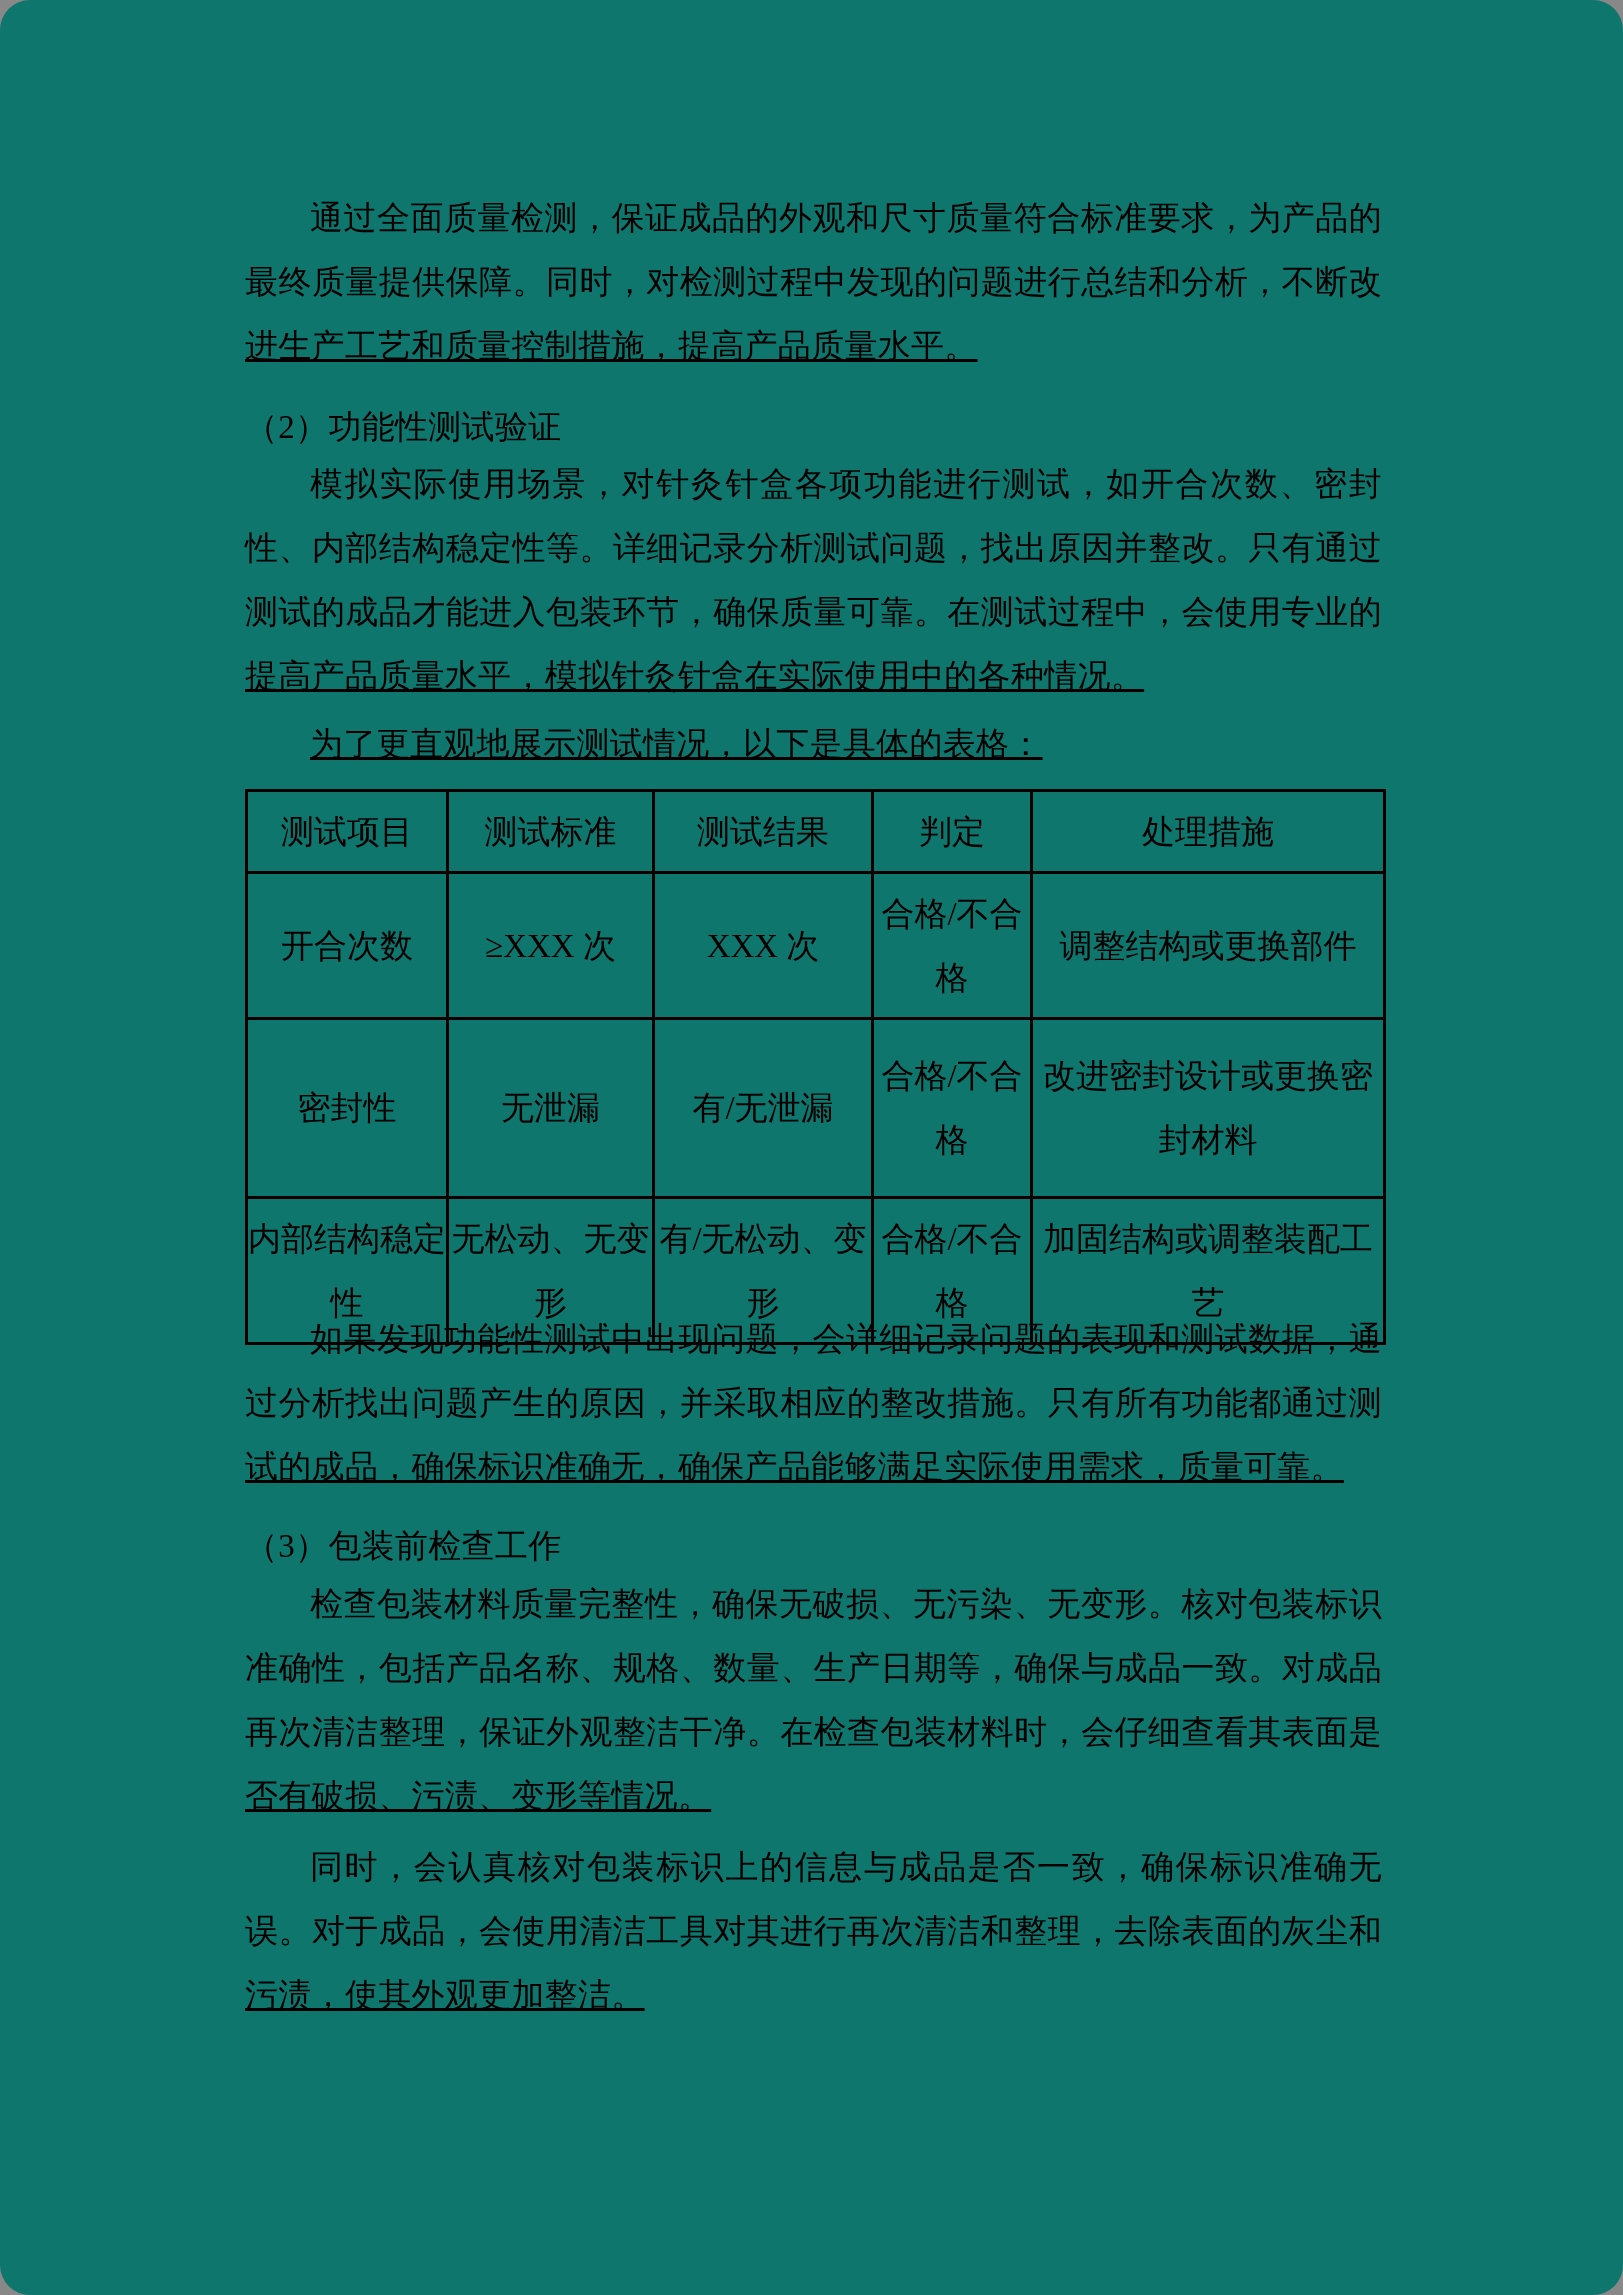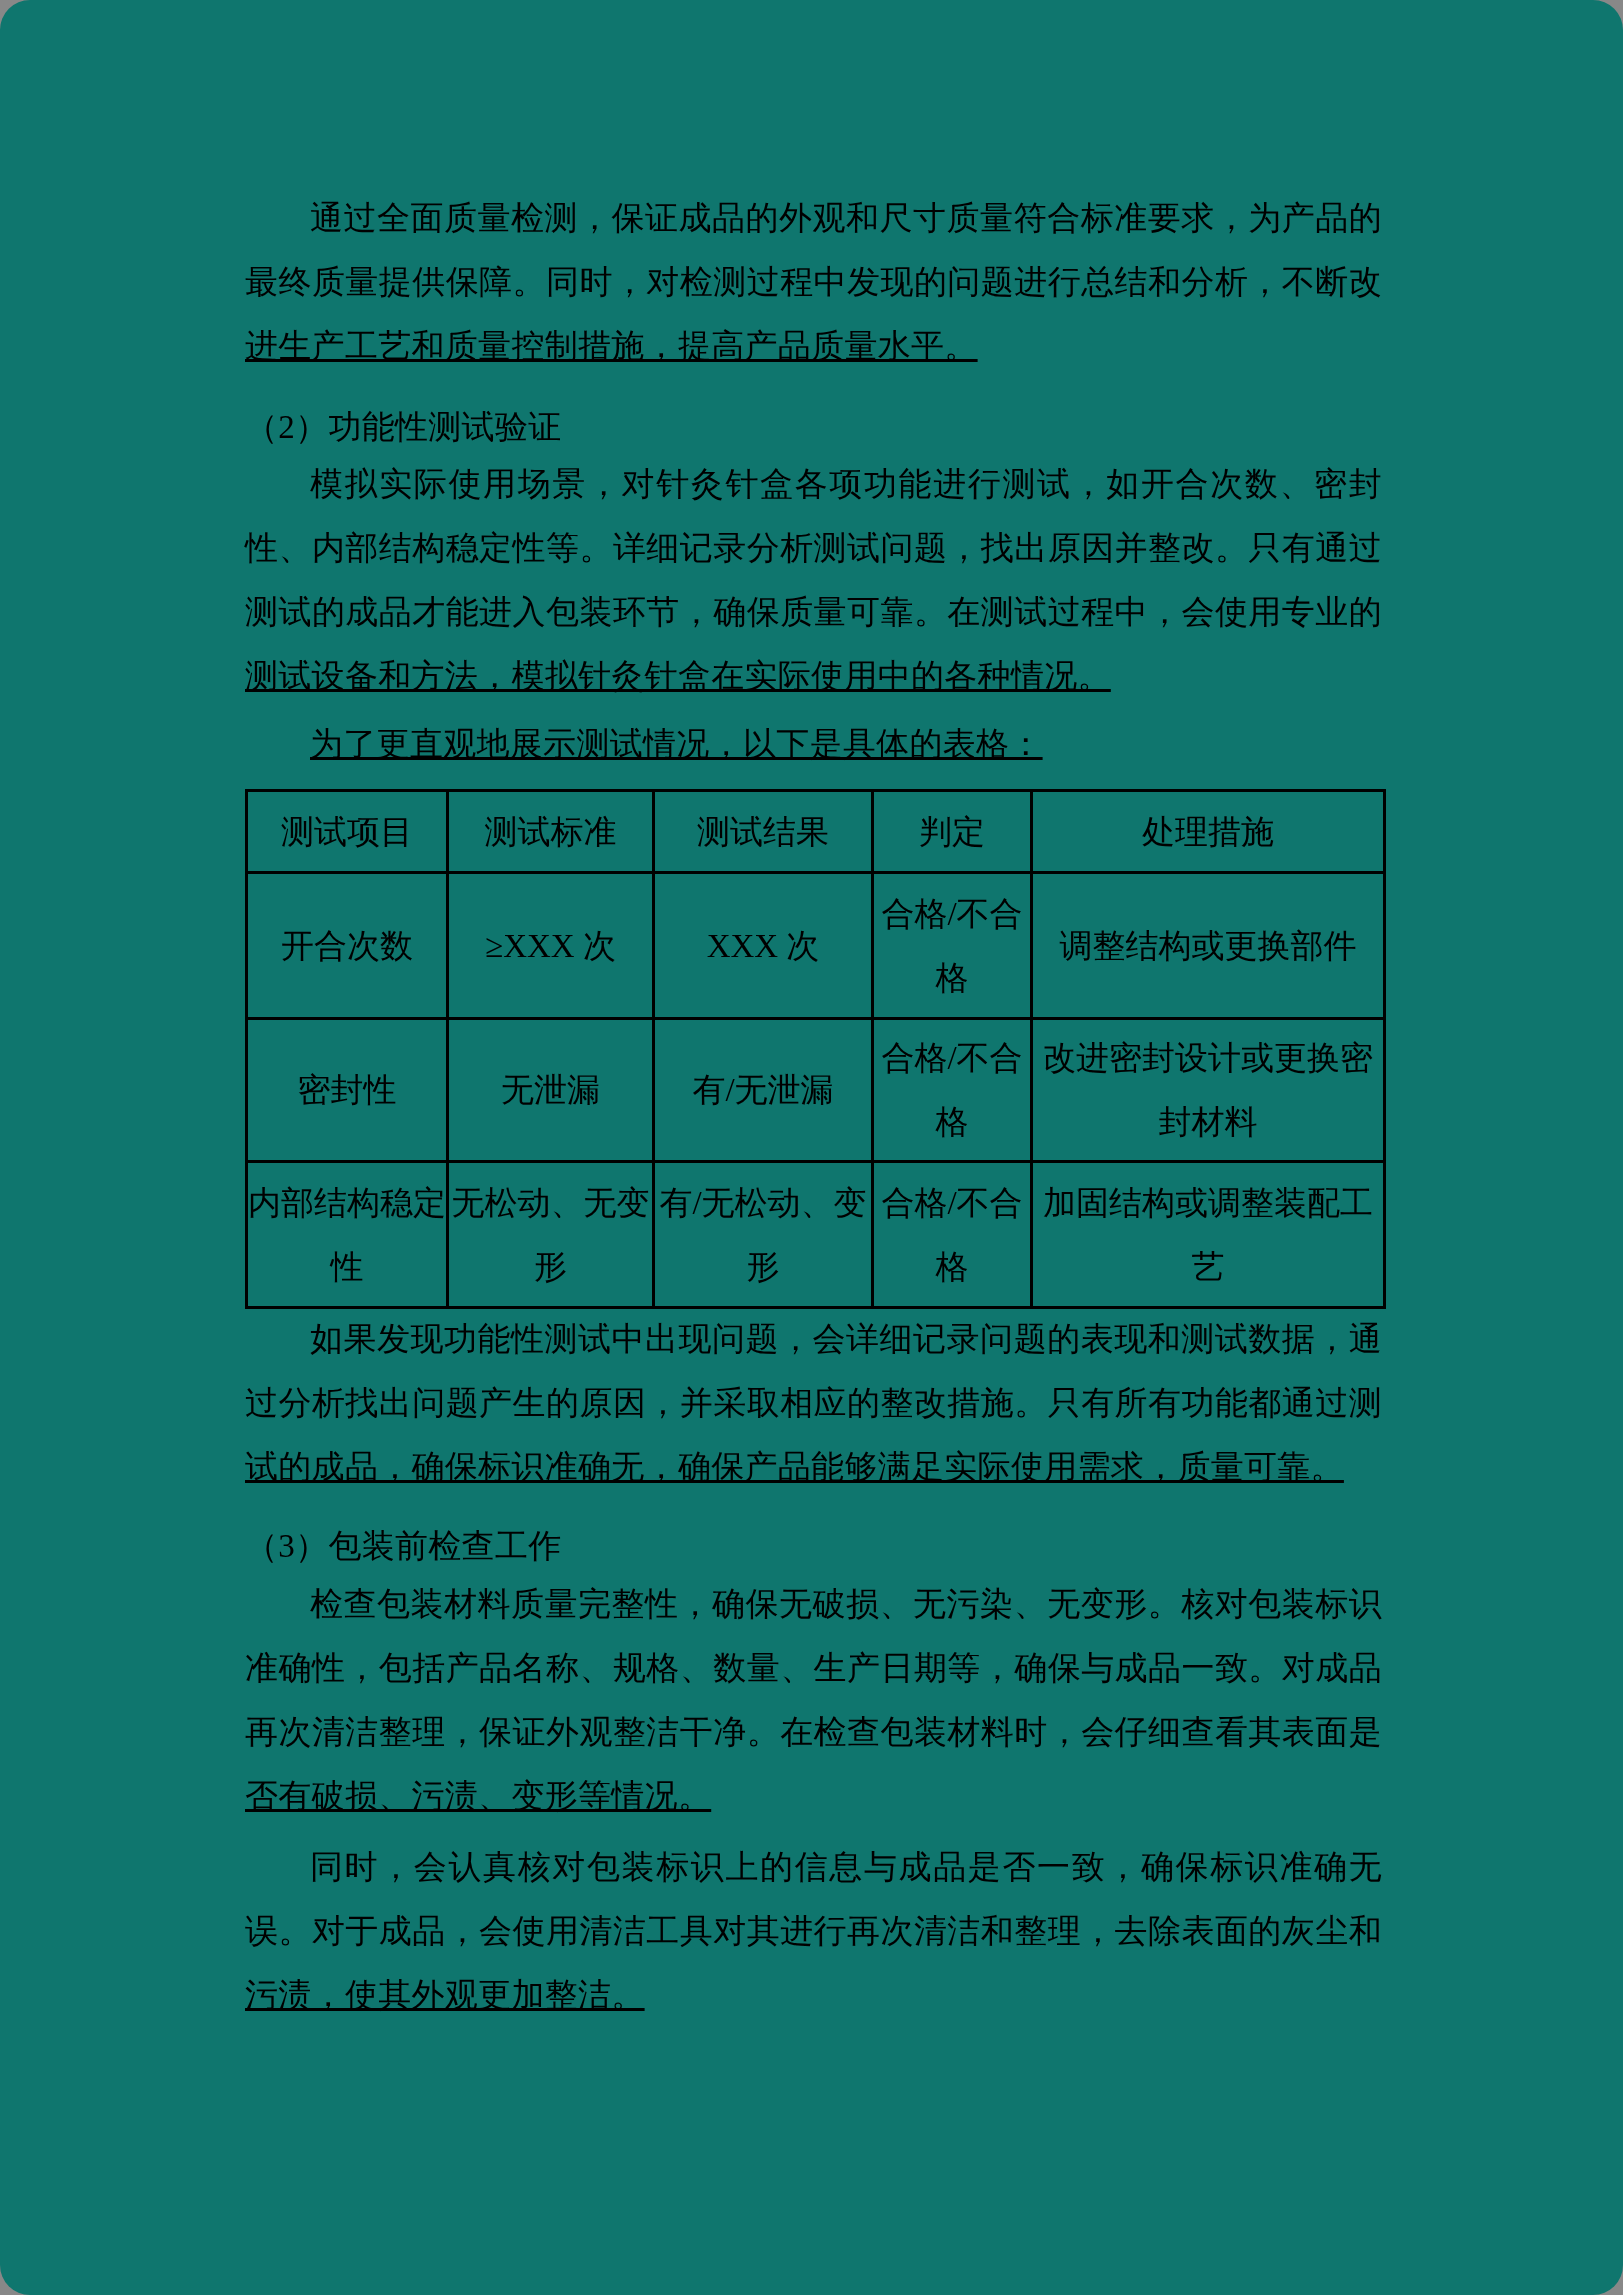--- a/index.html
+++ b/index.html
@@ -44,21 +44,21 @@
     vertical-align:middle;
     font-size:33px;
     font-weight:normal;
     line-height:64px;
     padding:0;
     overflow:hidden;
   }
   table.test-table { border-top:3.9px solid #000; border-bottom:3.9px solid #000;padding-left:16px; }
   tr.hdr    { height:82px; }
   tr.r1     { height:146px; }
-  tr.r2     { height:143px; }
+  tr.r2     { height:179px; }
   tr.r3     { height:146px; }
 </style>
 </head>
 <body>
 
 <div class="page">
 
   <div class="block" style="top:186px">
     <span class="ln first">通过全面质量检测，保证成品的外观和尺寸质量符合标准要求，为产品的</span>
     <span class="ln">最终质量提供保障。同时，对检测过程中发现的问题进行总结和分析，不断改</span>
@@ -66,21 +66,21 @@
   </div>
 
   <div class="block heading" style="top:395px">
     <span class="ln">（2）功能性测试验证</span>
   </div>
 
   <div class="block" style="top:452px">
     <span class="ln first">模拟实际使用场景，对针灸针盒各项功能进行测试，如开合次数、密封</span>
     <span class="ln">性、内部结构稳定性等。详细记录分析测试问题，找出原因并整改。只有通过</span>
     <span class="ln">测试的成品才能进入包装环节，确保质量可靠。在测试过程中，会使用专业的</span>
-    <span class="ln last">测试设备和方法，模拟针灸针盒在实际使用中的各种情况。</span>
+    <span class="ln last">提高产品质量水平，模拟针灸针盒在实际使用中的各种情况。</span>
   </div>
 
   <div class="block" style="top:712px">
     <span class="ln first last">为了更直观地展示测试情况，以下是具体的表格：</span>
   </div>
 
   <table class="test-table">
     <colgroup>
       <col style="width:201px">
         <col style="width:206px">

